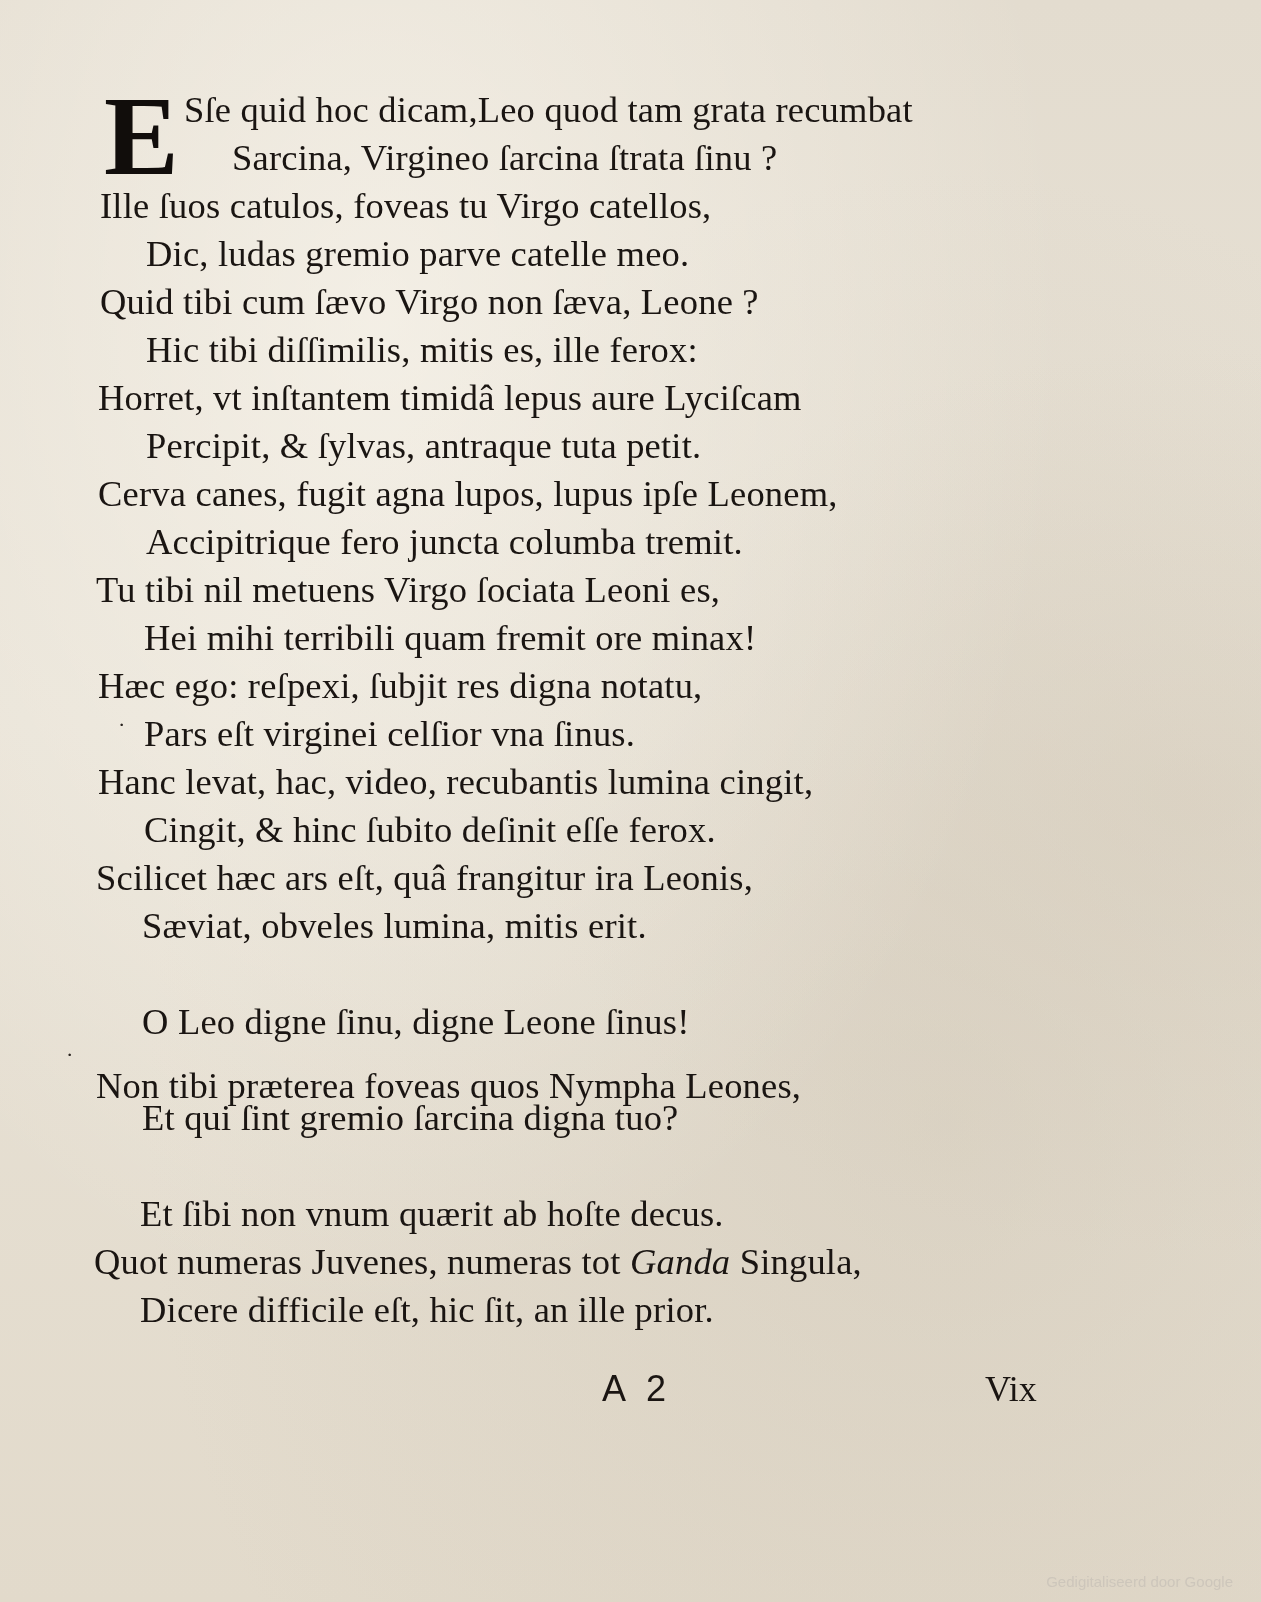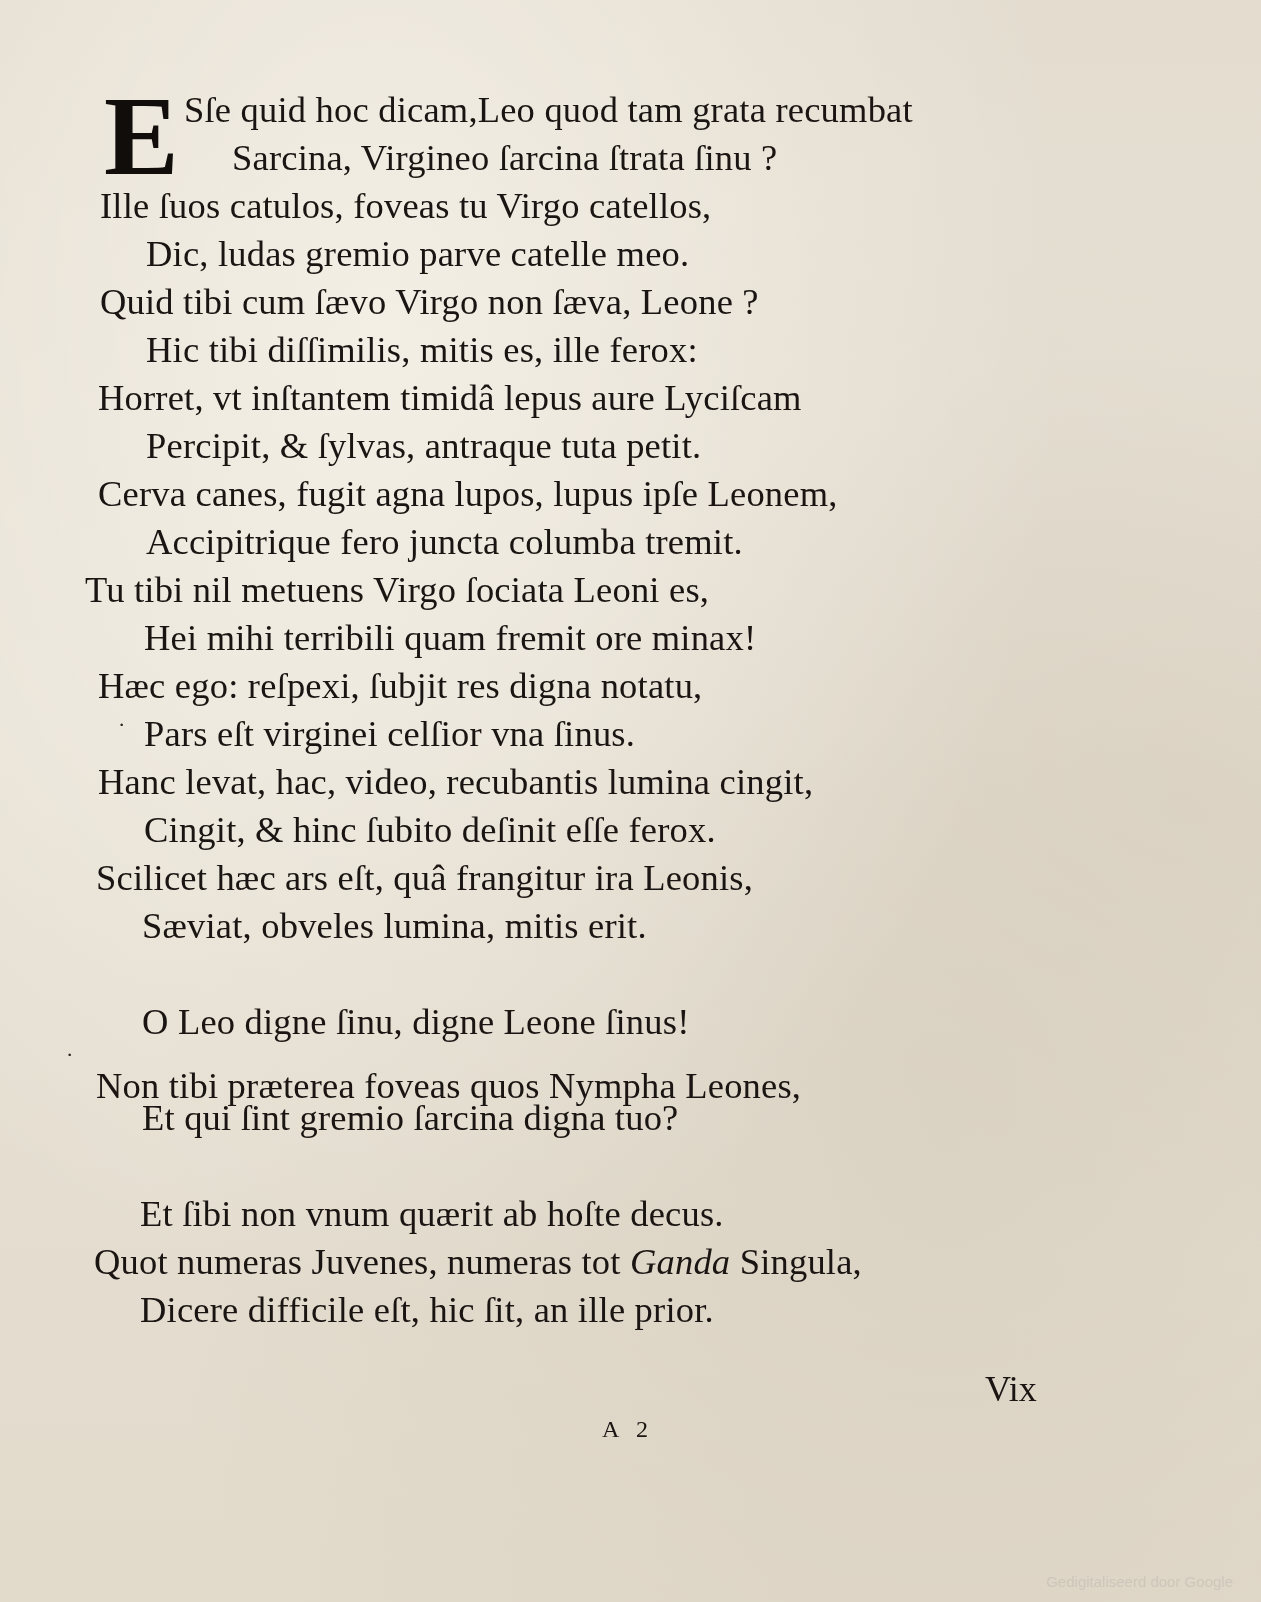--- a/index.html
+++ b/index.html
@@ -39,24 +39,24 @@
       top: 92px;
       font-family: "Liberation Serif", serif;
       font-weight: bold;
       font-size: 112px;
       line-height: 0.8;
       color: #110d0b;
     }
     .italic { font-style: italic; }
     .footer-sig {
       position: absolute;
-      top: 1416px;
+      top: 1368px;
       left: 602px;
-      font-family: Liberation Serif, serif;
-      font-size: 24px;
+      font-family: Liberation Sans, sans-serif;
+      font-size: 36px;
       color: #1a1512;
       letter-spacing: 6px;
     }
     .catchword {
       position: absolute;
       top: 1368px;
       left: 985px;
       font-family: "Liberation Serif", serif;
       font-size: 36px;
       color: #1a1512;
@@ -86,21 +86,21 @@
   <div class="line" style="left:184px; top:92px;">Sſe quid hoc dicam,Leo quod tam grata recumbat</div>
   <div class="line" style="left:232px; top:140px;">Sarcina, Virgineo ſarcina ſtrata ſinu ?</div>
   <div class="line" style="left:100px; top:188px;">Ille ſuos catulos, foveas tu Virgo catellos,</div>
   <div class="line" style="left:146px; top:236px;">Dic, ludas gremio parve catelle meo.</div>
   <div class="line" style="left:100px; top:284px;">Quid tibi cum ſævo Virgo non ſæva, Leone ?</div>
   <div class="line" style="left:146px; top:332px;">Hic tibi diſſimilis, mitis es, ille ferox:</div>
   <div class="line" style="left:98px; top:380px;">Horret, vt inſtantem timidâ lepus aure Lyciſcam</div>
   <div class="line" style="left:146px; top:428px;">Percipit, &amp; ſylvas, antraque tuta petit.</div>
   <div class="line" style="left:98px; top:476px;">Cerva canes, fugit agna lupos, lupus ipſe Leonem,</div>
   <div class="line" style="left:146px; top:524px;">Accipitrique fero juncta columba tremit.</div>
-  <div class="line" style="left:85px; top:572px;">Tu tibi nil metuens Virgo ſociata Leoni es,</div>
+  <div class="line" style="left:96px; top:572px;">Tu tibi nil metuens Virgo ſociata Leoni es,</div>
   <div class="line" style="left:144px; top:620px;">Hei mihi terribili quam fremit ore minax!</div>
   <div class="line" style="left:98px; top:668px;">Hæc ego: reſpexi, ſubjit res digna notatu,</div>
   <div class="speck" style="left:118px; top:712px;">·</div>
   <div class="line" style="left:144px; top:716px;">Pars eſt virginei celſior vna ſinus.</div>
   <div class="line" style="left:98px; top:764px;">Hanc levat, hac, video, recubantis lumina cingit,</div>
   <div class="line" style="left:144px; top:812px;">Cingit, &amp; hinc ſubito deſinit eſſe ferox.</div>
   <div class="line" style="left:96px; top:860px;">Scilicet hæc ars eſt, quâ frangitur ira Leonis,</div>
   <div class="line" style="left:142px; top:908px;">Sæviat, obveles lumina, mitis erit.</div>
   <div class="line" style="left:142px; top:1004px;">O Leo digne ſinu, digne Leone ſinus!</div>
   <div class="speck" style="left:66px; top:1042px;">·</div>

